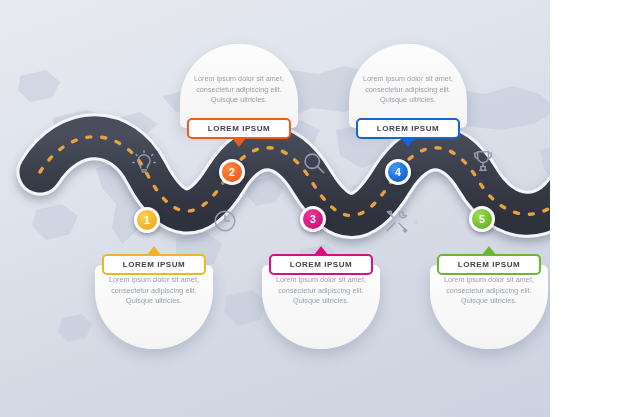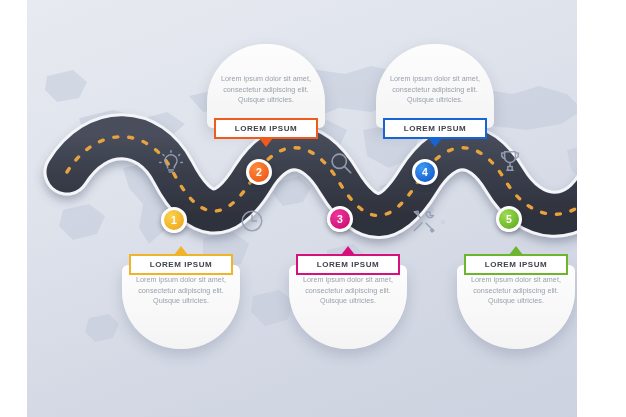--- a/index.html
+++ b/index.html
@@ -11,21 +11,20 @@
     height: 417px;
     overflow: hidden;
     font-family: "Liberation Sans", sans-serif;
   }
   .stage {
     position: relative;
     width: 550px;
     height: 417px;
     background: linear-gradient(160deg, #e7eaf0 0%, #dfe3ec 35%, #d3d8e4 70%, #cdd2e0 100%);
     overflow: hidden;
-    margin-left: 27px;
   }
   .worldmap {
     position: absolute;
     left: 0; top: 0;
     width: 626px; height: 417px;
     opacity: 0.55;
     pointer-events: none;
   }
   .road-layer {
     position: absolute;
@@ -61,21 +60,21 @@
     min-height: 84px;
   }
   .card-bottom .card-body {
     border-radius: 6px 6px 58px 58px;
     padding-bottom: 30px;
     min-height: 84px;
   }
   .pill {
     width: 104px;
     height: 21px;
-    border-radius: 0;
+    border-radius: 5px;
     background: #ffffff;
     border: 2.4px solid #cccccc;
     display: flex;
     align-items: center;
     justify-content: center;
     font-size: 8px;
     font-weight: bold;
     letter-spacing: 0.55px;
     color: #3f434b;
     box-sizing: border-box;

